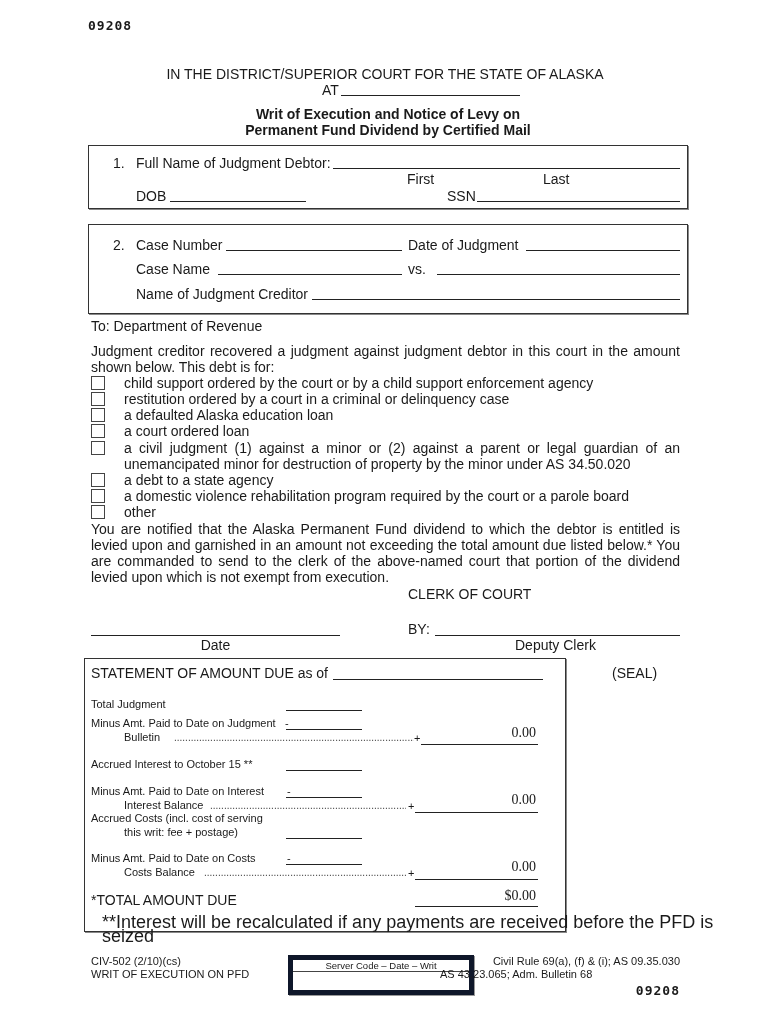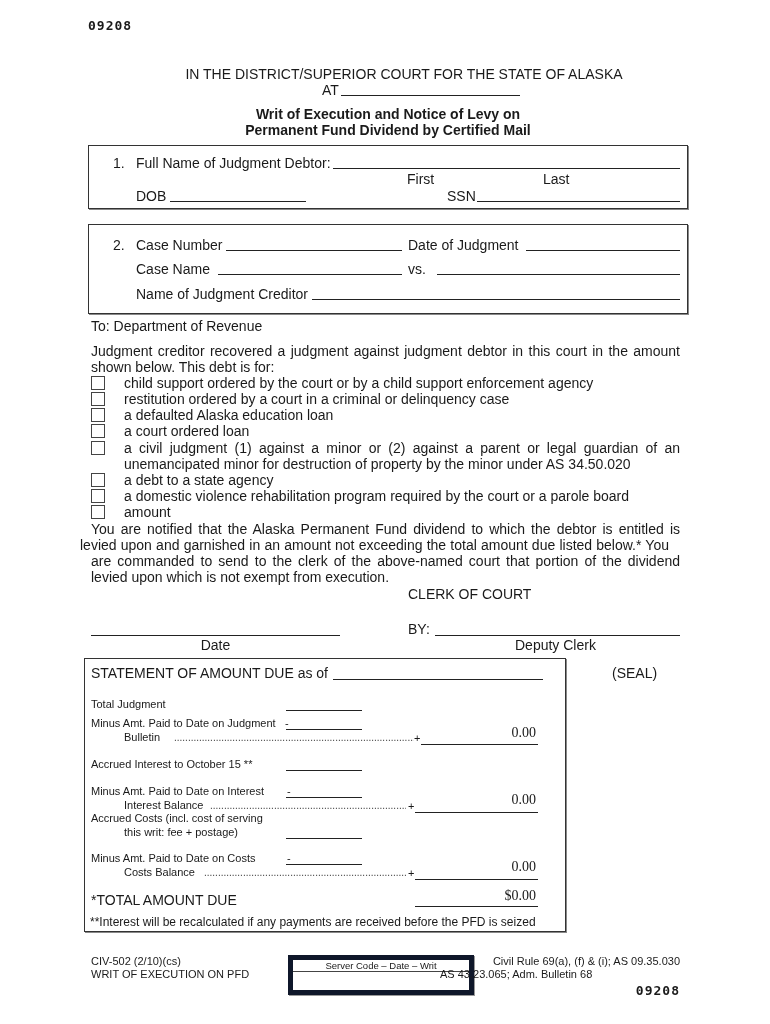--- a/index.html
+++ b/index.html
@@ -16,21 +16,21 @@
   .code { font-family: "DejaVu Sans Mono", monospace; font-size: 13px; font-weight: bold; letter-spacing: 1px; }
   .cb { position: absolute; width: 12px; height: 12px; border: 1px solid #444; background: #fff; }
   .justify { text-align: justify; text-align-last: justify; }
   .serif { font-family: "Liberation Serif", serif; }
 </style>
 </head>
 <body>
 
 <div class="abs code" style="left:88px;top:18px;">09208</div>
 
-<div class="abs t14 center" style="left:104px;top:66px;width:600px;">IN THE DISTRICT/SUPERIOR COURT FOR THE STATE OF ALASKA</div>
+<div class="abs t14 center" style="left:85px;top:66px;width:600px;">IN THE DISTRICT/SUPERIOR COURT FOR THE STATE OF ALASKA</div>
 <div class="abs t14" style="left:322px;top:82px;">AT</div>
 <div class="line" style="left:341px;top:95px;width:179px;"></div>
 <div class="abs t14 bold center" style="left:88px;top:106px;width:600px;">Writ of Execution and Notice of Levy on</div>
 <div class="abs t14 bold center" style="left:88px;top:122px;width:600px;">Permanent Fund Dividend by Certified Mail</div>
 
 <div class="box" style="left:88px;top:145px;width:598px;height:62px;"></div>
 <div class="abs t14" style="left:113px;top:155px;">1.</div>
 <div class="abs t14" style="left:136px;top:155px;">Full Name of Judgment Debtor:</div>
 <div class="line" style="left:333px;top:168px;width:347px;"></div>
 <div class="abs t14" style="left:407px;top:171px;">First</div>
@@ -73,24 +73,24 @@
 <div class="abs t14 justify" style="left:124px;top:440px;width:556px;">a civil judgment (1) against a minor or (2) against a parent or legal guardian of an</div>
 <div class="abs t14" style="left:124px;top:456px;">unemancipated minor for destruction of property by the minor under AS 34.50.020</div>
 
 <div class="cb" style="left:91px;top:473px;"></div>
 <div class="abs t14" style="left:124px;top:472px;">a debt to a state agency</div>
 
 <div class="cb" style="left:91px;top:489px;"></div>
 <div class="abs t14" style="left:124px;top:488px;">a domestic violence rehabilitation program required by the court or a parole board</div>
 
 <div class="cb" style="left:91px;top:505px;"></div>
-<div class="abs t14" style="left:124px;top:504px;">amount</div>
+<div class="abs t14" style="left:124px;top:504px;">other</div>
 
 <div class="abs t14 justify" style="left:91px;top:521px;width:589px;">You are notified that the Alaska Permanent Fund dividend to which the debtor is entitled is</div>
-<div class="abs t14 justify" style="left:80px;top:537px;width:589px;">levied upon and garnished in an amount not exceeding the total amount due listed below.*  You</div>
+<div class="abs t14 justify" style="left:91px;top:537px;width:589px;">levied upon and garnished in an amount not exceeding the total amount due listed below.*  You</div>
 <div class="abs t14 justify" style="left:91px;top:553px;width:589px;">are commanded to send to the clerk of the above-named court that portion of the dividend</div>
 <div class="abs t14" style="left:91px;top:569px;">levied upon which is not exempt from execution.</div>
 
 <div class="abs t14" style="left:408px;top:586px;">CLERK OF COURT</div>
 <div class="line" style="left:91px;top:635px;width:249px;"></div>
 <div class="abs t14" style="left:408px;top:621px;">BY:</div>
 <div class="line" style="left:435px;top:635px;width:245px;"></div>
 <div class="abs t14 center" style="left:91px;top:637px;width:249px;">Date</div>
 <div class="abs t14" style="left:515px;top:637px;">Deputy Clerk</div>
 
@@ -133,21 +133,21 @@
 <div class="abs t11" style="left:124px;top:866px;">Costs Balance</div>
 <div class="abs t10" style="left:204px;top:867px;width:202px;overflow:hidden;white-space:nowrap;color:#444;">..............................................................................................</div>
 <div class="abs t11" style="left:408px;top:867px;">+</div>
 <div class="line" style="left:415px;top:879px;width:123px;"></div>
 <div class="abs serif" style="left:415px;top:859px;width:121px;text-align:right;font-size:14px;">0.00</div>
 
 <div class="abs t14" style="left:91px;top:892px;">*TOTAL AMOUNT DUE</div>
 <div class="line" style="left:415px;top:906px;width:123px;"></div>
 <div class="abs serif" style="left:415px;top:888px;width:121px;text-align:right;font-size:14px;">$0.00</div>
 
-<div class="abs" style="left:90px;top:915px;font-size:12px;line-height:14px;">**Interest will be recalculated if any payments are received before the PFD is seized</div>
+<div class="abs" style="left:102px;top:915px;font-size:18px;line-height:14px;">**Interest will be recalculated if any payments are received before the PFD is seized</div>
 
 <div class="abs t11" style="left:91px;top:955px;">CIV-502 (2/10)(cs)</div>
 <div class="abs t11" style="left:91px;top:968px;">WRIT OF EXECUTION ON PFD</div>
 
 <div class="abs" style="left:288px;top:955px;width:176px;height:30px;border:5px solid #0f172a;box-shadow:1px 1px 0 #999;">
   <div style="border-bottom:1px solid #444;text-align:center;font-size:9.5px;line-height:11px;padding-top:0;">Server Code – Date – Writ</div>
 </div>
 
 <div class="abs t11" style="left:440px;top:955px;width:240px;text-align:right;">Civil Rule 69(a), (f) &amp; (i); AS 09.35.030</div>
 <div class="abs t11" style="left:440px;top:968px;width:240px;">AS 43.23.065; Adm. Bulletin 68</div>

